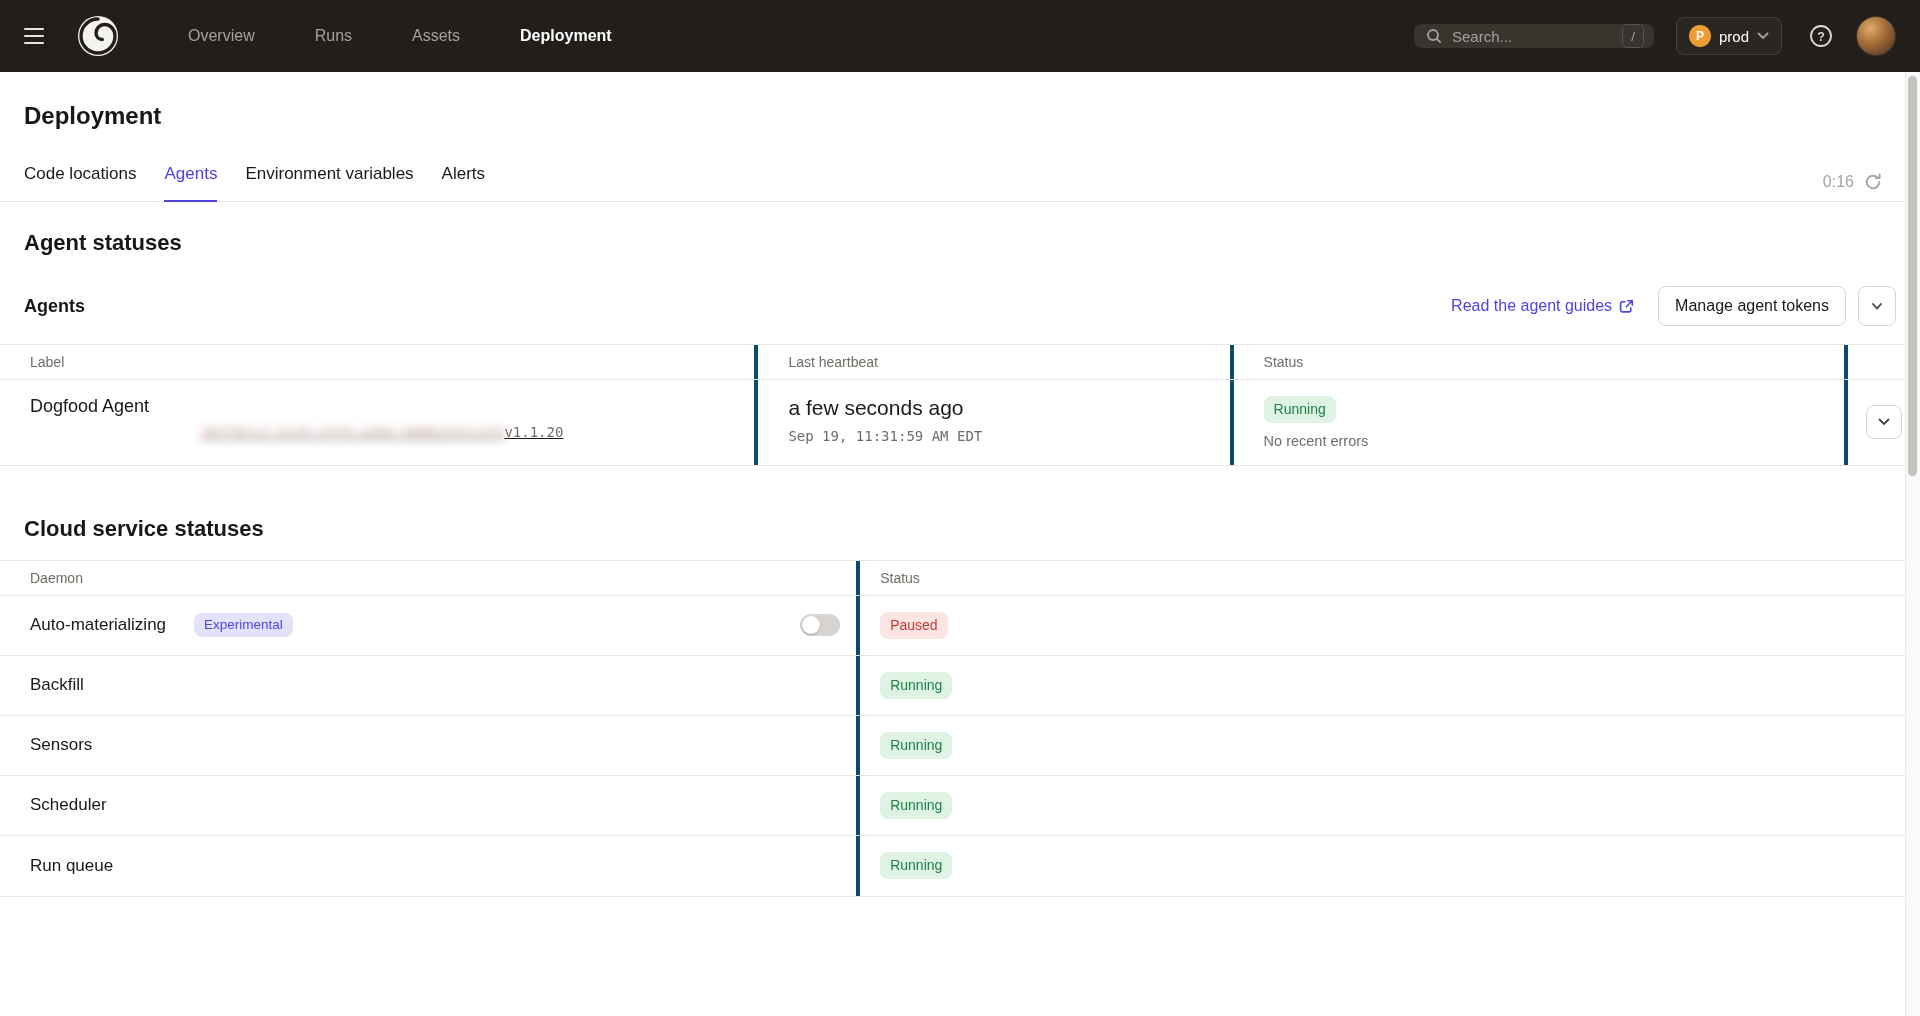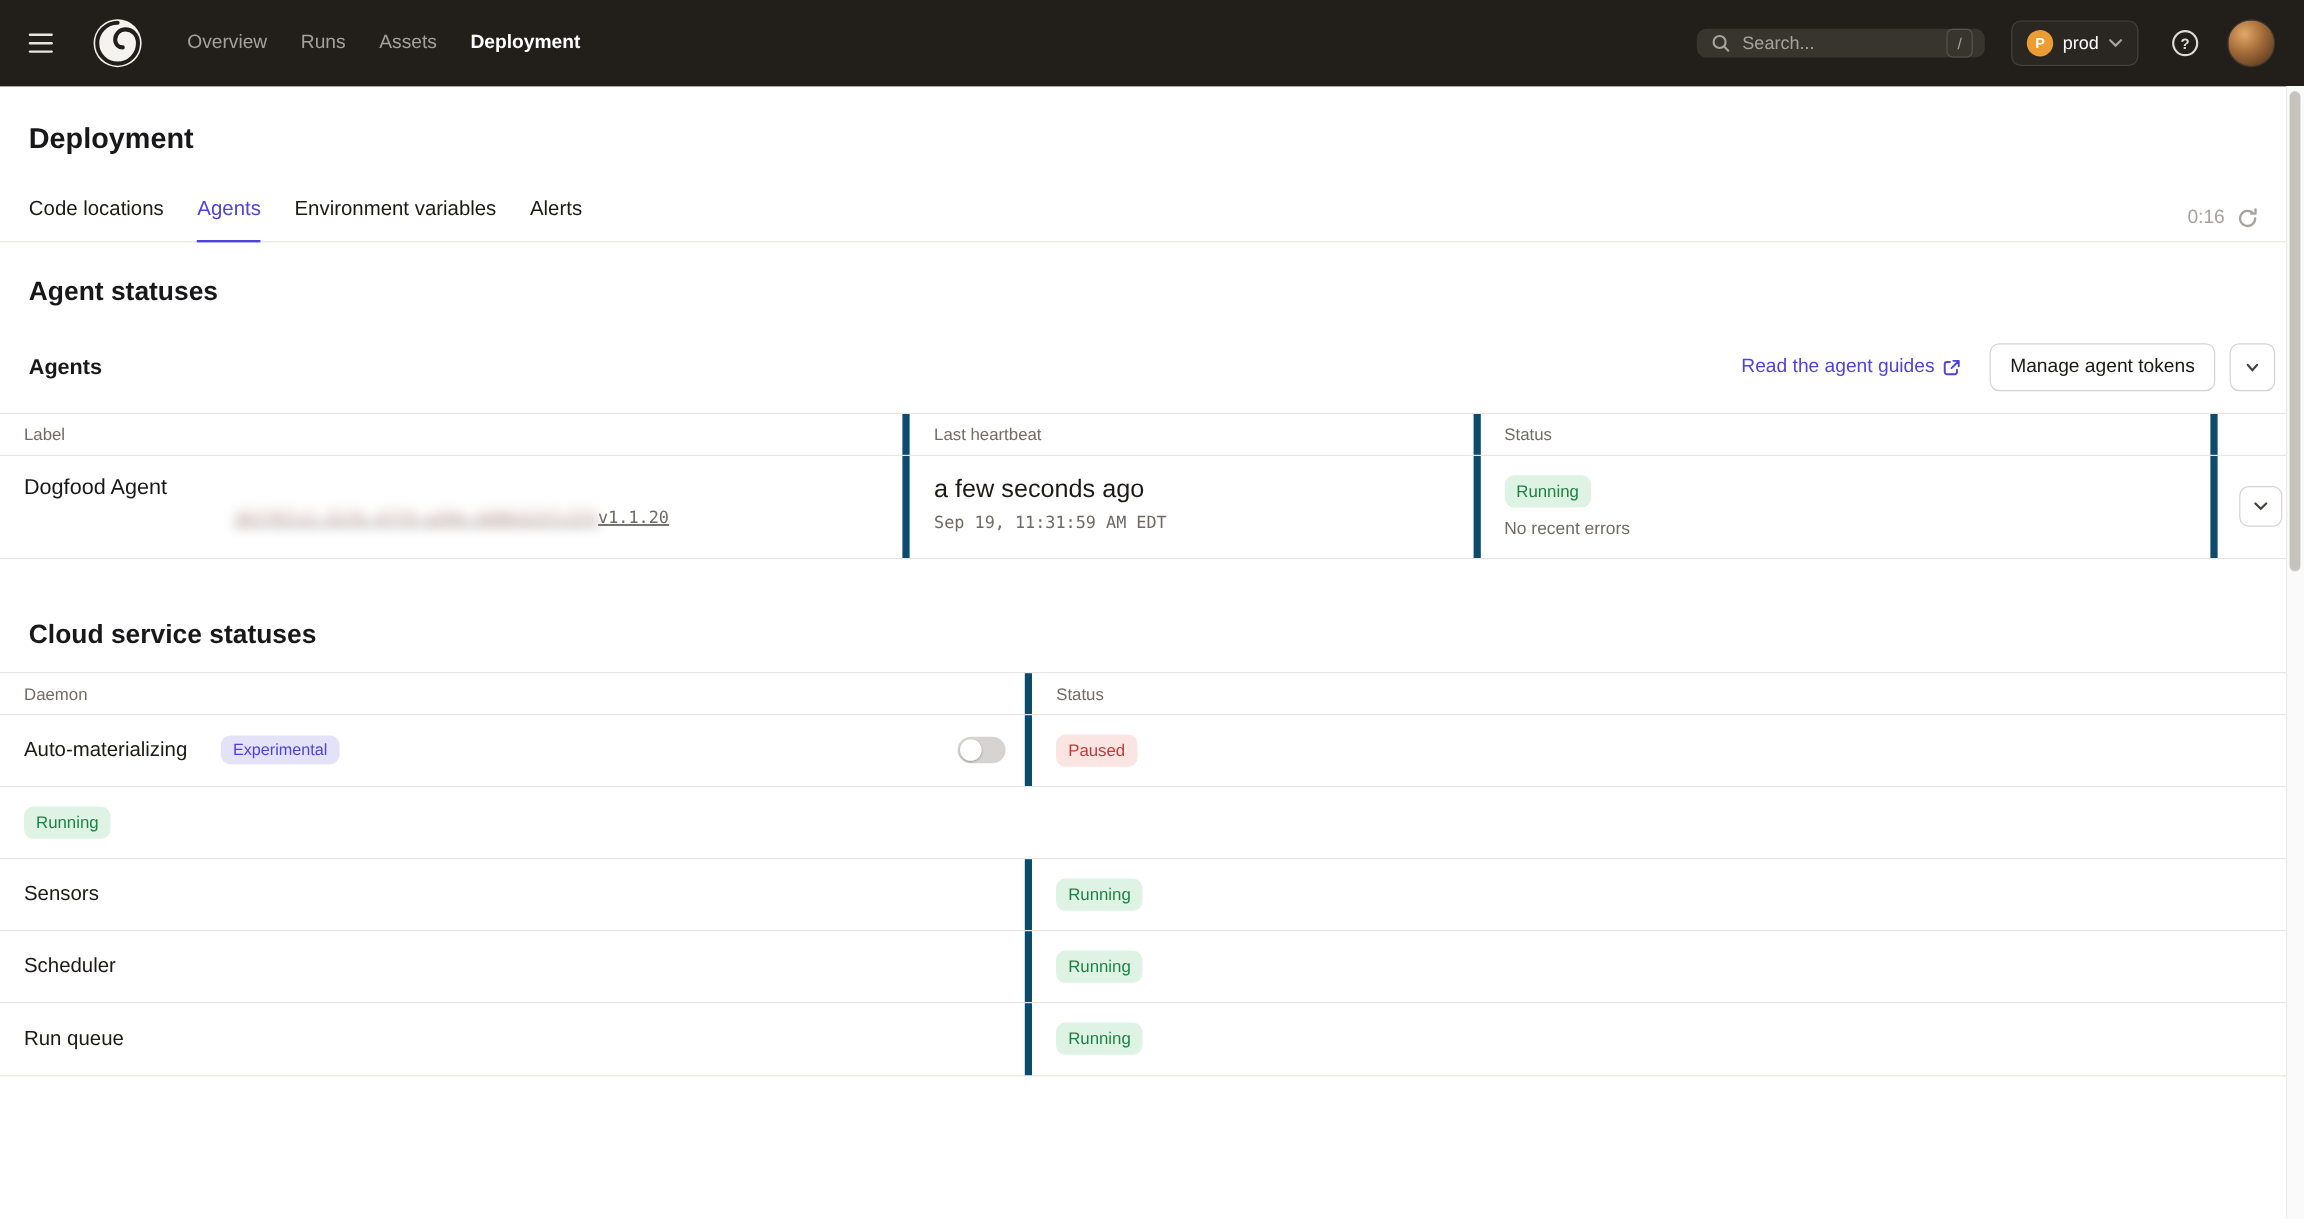--- a/index.html
+++ b/index.html
@@ -20,21 +20,21 @@
     padding: 0 24px;
   }
   .hamburger {
     width: 40px; height: 40px;
     background: none; border: none; cursor: pointer;
     display: flex; flex-direction: column; justify-content: center; gap: 5px;
   }
   .hamburger span { display: block; width: 20px; height: 2px; background: #E7E5E4; border-radius: 1px; }
   .logo { margin-left: 10px; width: 48px; height: 48px; display: flex; align-items: center; justify-content: center; cursor: pointer; }
   .mainnav { display: flex; align-items: center; gap: 28px; margin-left: 34px; }
-  .nav-item { font-size: 16px; color: #A5A09A; text-decoration: none; cursor: pointer; }
+  .nav-item { font-size: 16px; color: #A5A09A; text-decoration: none; cursor: pointer; margin-left: 32px; }
   .nav-item.active { color: #FFFFFF; font-weight: 700; }
   .topbar .spacer { flex: 1; }
 
   .search {
     width: 240px; height: 24px;
     background: #38342E;
     border-radius: 8px;
     display: flex; align-items: center;
     padding: 0 10px 0 12px;
     gap: 10px;
@@ -127,21 +127,21 @@
   
   .grid-table { width: 100%; border-top: 1px solid #E8E6E3; border-bottom: 1px solid #E8E6E3; }
   .thead, .trow { display: grid; }
   .agents-table .thead, .agents-table .trow { grid-template-columns: 39.5% 24.75% 1fr 72px; }
   .cloud-table .thead, .cloud-table .trow { grid-template-columns: 44.8% 1fr; }
   .thead { border-bottom: 1px solid #E8E6E3; }
   .th {
     padding: 9px 20px;
     font-size: 14px; color: #716C66;
   }
-  .th:not(:last-child), .td:not(:last-child) { border-right: 6px solid #0c4a6e; }
+  .th:not(:last-child), .td:not(:last-child) { border-right: 4px solid #0c4a6e; margin-left: 10px; }
   .td { padding: 16px 20px; }
 
   .agent-name { font-size: 18px; font-weight: 400; color: #18181B; }
   .agent-subline { margin-top: 7px; display: flex; justify-content: center; align-items: center; text-decoration: underline; }
   .agent-id { font-size: 14px; color: #C29B93; filter: blur(5px); user-select: none; }
   .agent-version { font-size: 14px; color: #6F6A64; }
   .hb-relative { font-size: 21px; color: #1C1917; }
   .hb-time { margin-top: 8px; font-size: 14px; color: #6F6A64; }
 
   .badge {
@@ -339,20 +339,23 @@
       <span class="toggle">
           <span class="knob"></span>
         </span>
     </div>
     <div class="td cell-status">
       <span class="badge red">Paused</span>
     </div>
   </div>
 
   <div class="trow">
+    <div class="td cell-daemon">
+      <span class="daemon-name">Backfill</span>
+    </div>
     <div class="td cell-status">
       <span class="badge green">Running</span>
     </div>
   </div>
 
   <div class="trow">
     <div class="td cell-daemon">
       <span class="daemon-name">Sensors</span>
     </div>
     <div class="td cell-status">

